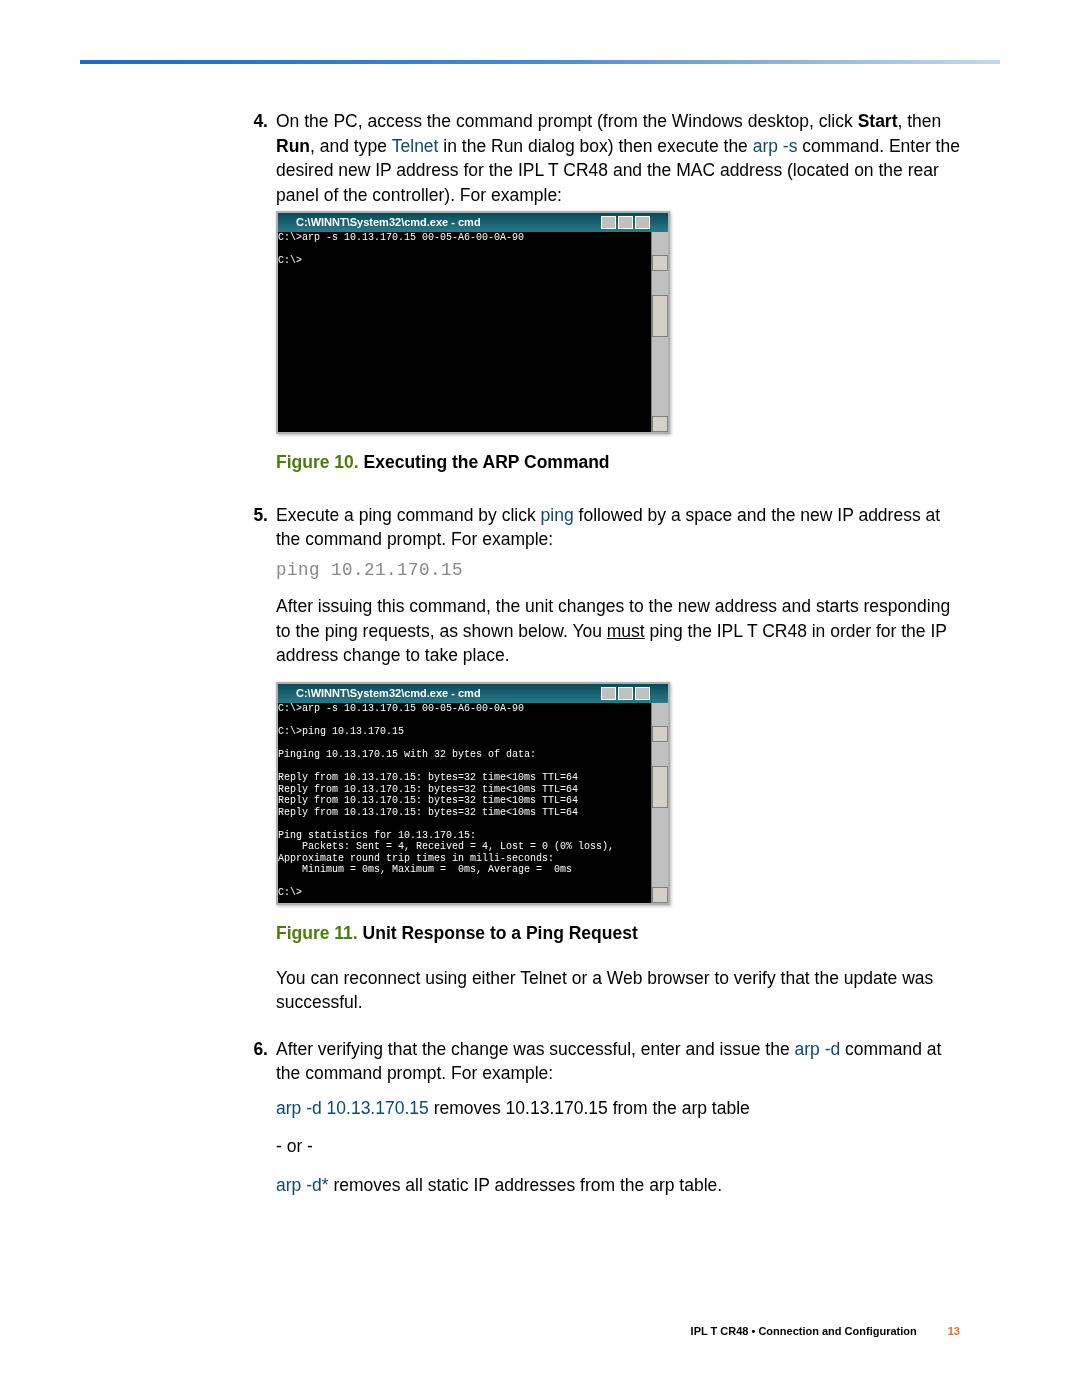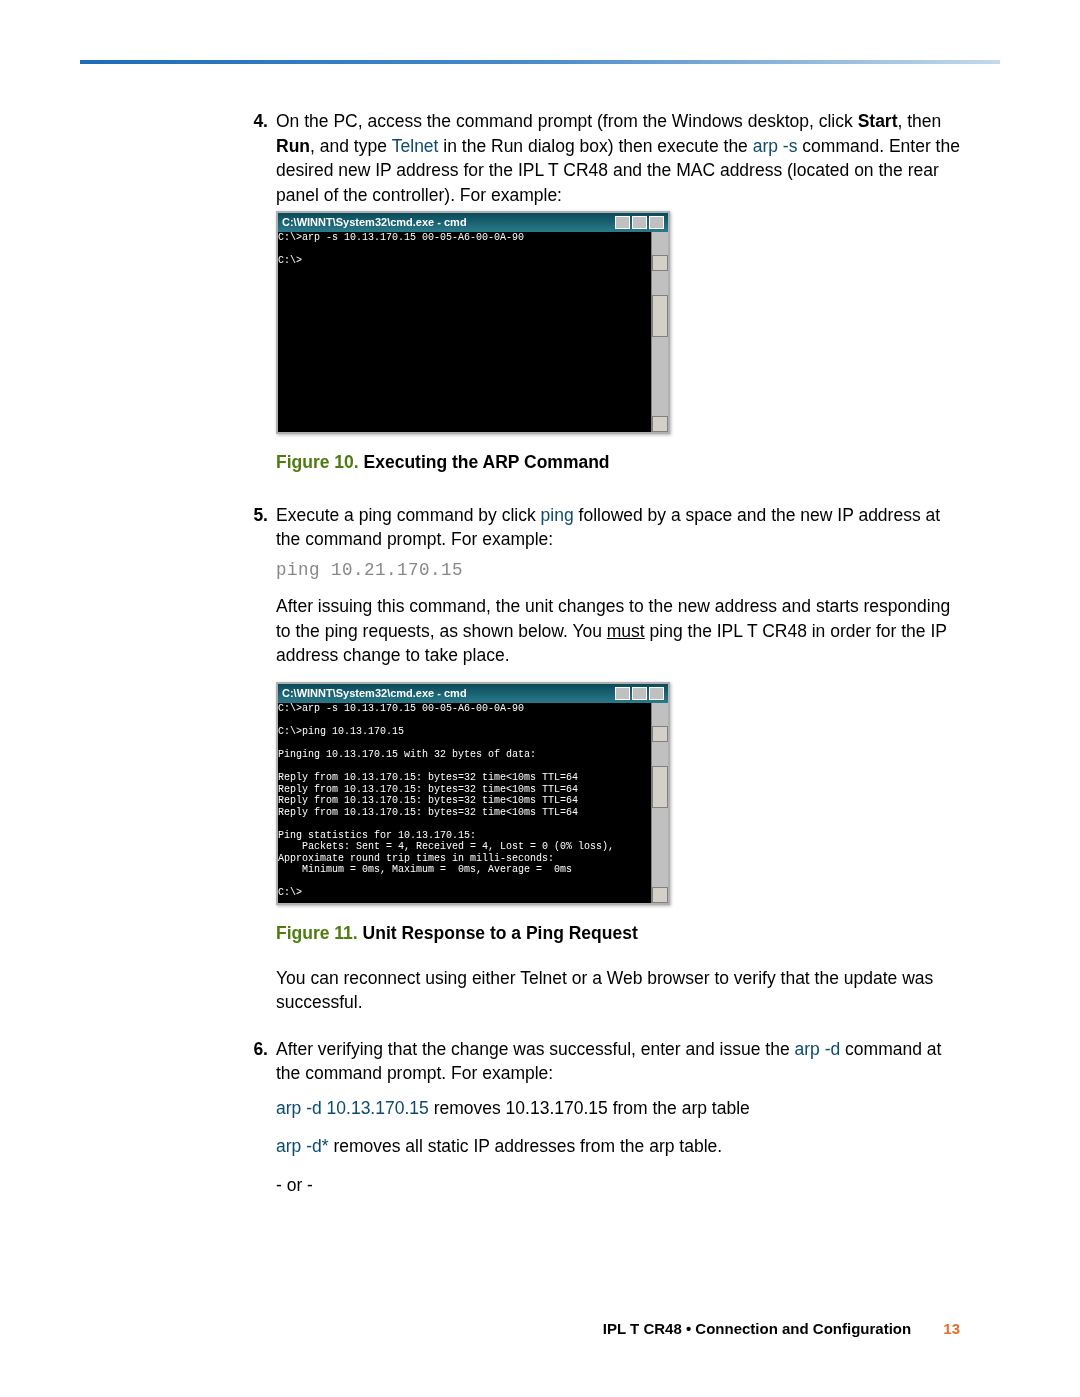--- a/index.html
+++ b/index.html
@@ -51,21 +51,21 @@
     border: 2px solid #b0b0b0;
     margin: 4px 0 16px 0;
     box-shadow: 1px 1px 3px rgba(0,0,0,0.3);
   }
   .cmdwin-title {
     background: linear-gradient(to bottom, #0a4a5a, #2a7a8a);
     color: #fff;
     font-family: Tahoma, sans-serif;
     font-size: 11px;
     font-weight: bold;
-    padding: 2px 4px;
+    padding: 2px 18px;
     display: flex;
     align-items: center;
   }
   .cmdwin-title .ttext { flex: 1; }
   .cmdwin-title .icon {
     width: 13px; height: 11px;
     background: #c0c0c0;
     border: 1px solid #fff;
     margin-left: 2px;
     display: inline-block;
@@ -101,21 +101,21 @@
     margin: 8px 0 20px 0;
   }
   .fig-label { color: #4d7c0f; font-weight: bold; }
   .fig-title { font-weight: bold; }
   .para { margin: 10px 0 14px 0; }
   .under { text-decoration: underline; }
   .footer {
     position: absolute;
     bottom: 60px;
     right: 120px;
-    font-size: 15px;
+    font-size: 11px;
     font-weight: bold;
     text-align: center;
   }
   .footer .pg { color: #e07030; margin-left: 28px; }
 </style>
 </head>
 <body>
 
 <div class="top-border"></div>
 
@@ -203,24 +203,24 @@
     </div>
   </div>
 
   <div class="list-item">
     <div class="list-num">6.</div>
     <div class="list-body">
       <span>After verifying that the change was successful, enter and issue the </span><span class="code-inline">arp -d</span><span> command at the command prompt. For example:</span>
       <div class="para">
         <span class="code-inline">arp -d 10.13.170.15</span><span> removes 10.13.170.15 from the arp table</span>
       </div>
+      <div class="para">- or -</div>
       <div class="para">
         <span class="code-inline">arp -d*</span><span> removes all static IP addresses from the arp table.</span>
       </div>
-      <div class="para">- or -</div>
     </div>
   </div>
 
 </div>
 
 <div class="footer">
   <span>IPL T CR48 • Connection and Configuration</span>
   <span class="pg">13</span>
 </div>
 

